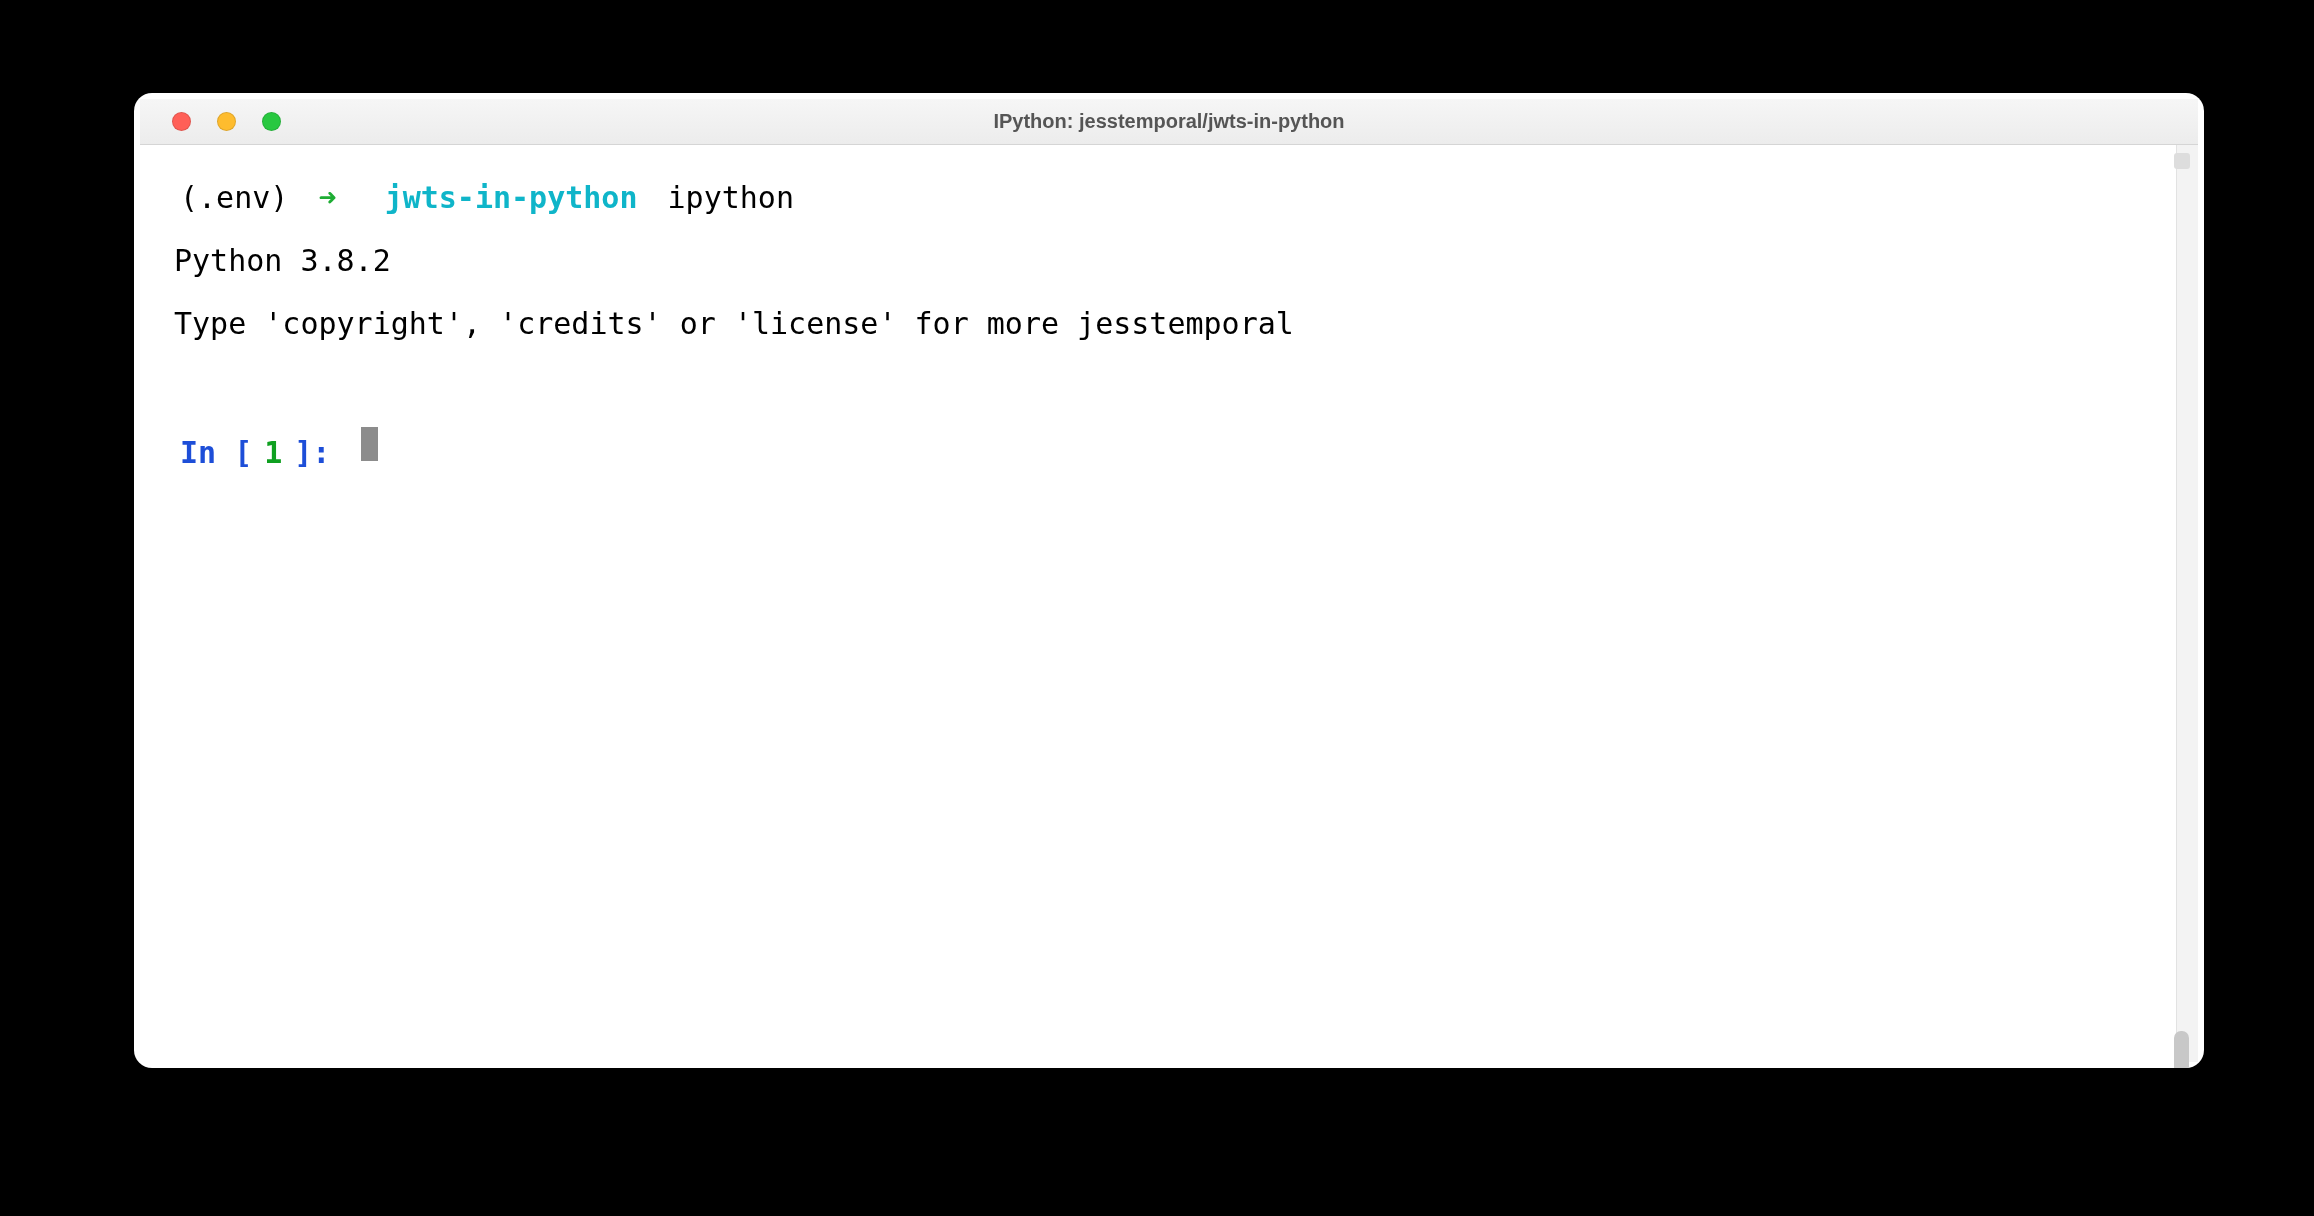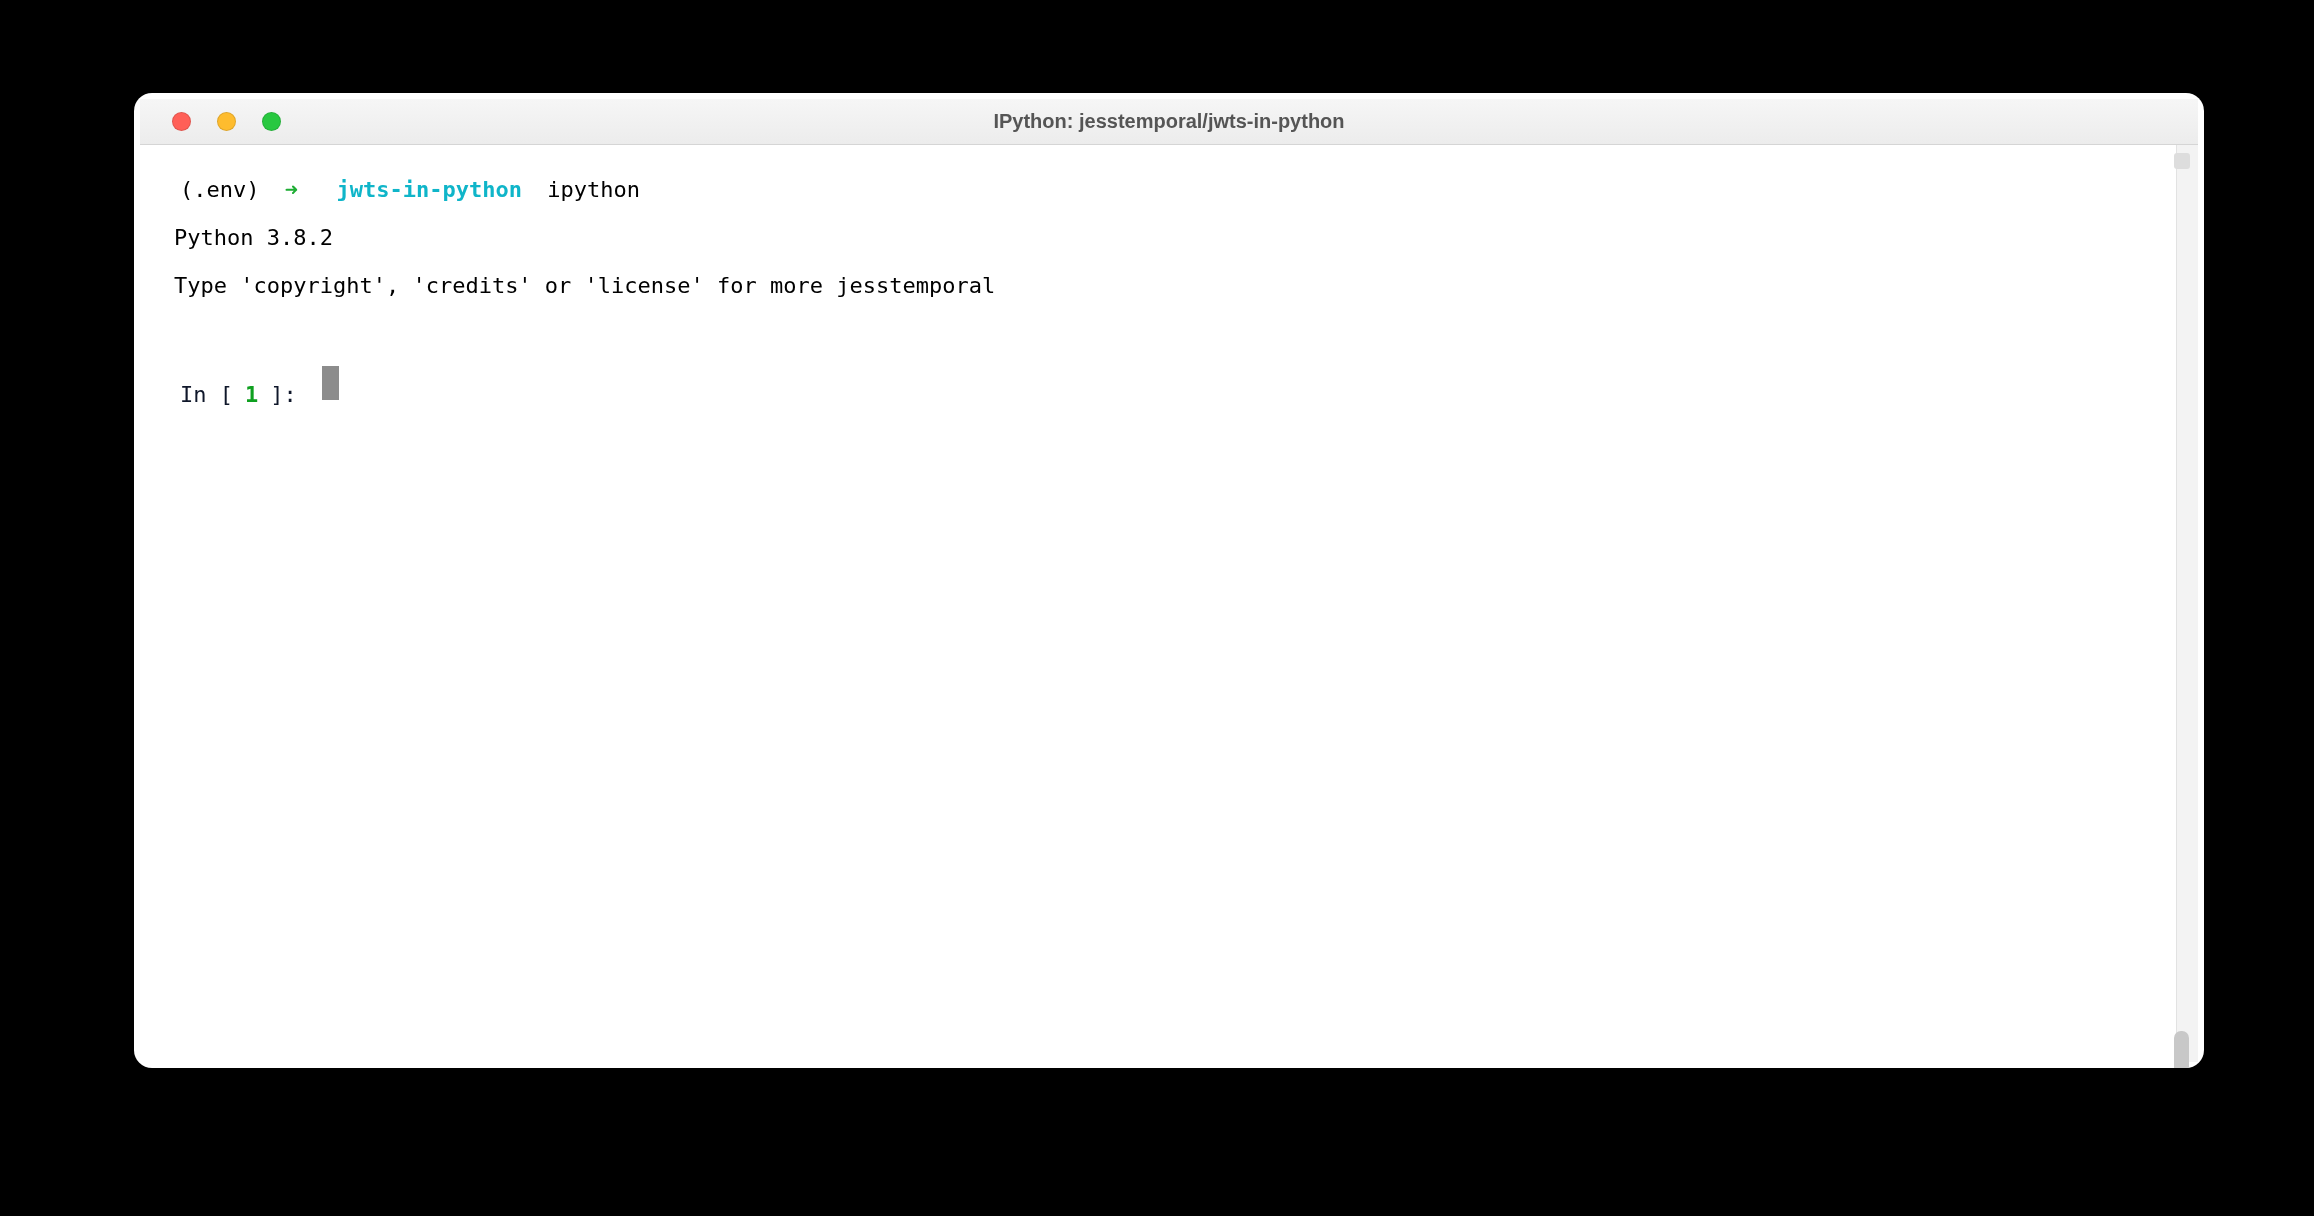--- a/index.html
+++ b/index.html
@@ -66,38 +66,38 @@
       font-size: 20px;
       font-weight: 600;
       color: #555;
       pointer-events: none;
     }
 
     .terminal-body {
       flex: 1;
       background: #fff;
       padding: 6px 28px;
-      font-size: 22px;
+      font-size: 30px;
       line-height: 1.9;
       color: #000;
       font-weight: 500;
       overflow: hidden;
       position: relative;
     }
 
     .line {
       white-space: pre;
     }
 
     .venv { color: #000; }
     .arrow { color: #1ead34; font-weight: 600; }
     .dirname { color: #0fb5c9; font-weight: 600; }
     .cmd { color: #000; }
 
-    .ipython-prompt { color: #0f172a; font-weight: 400; }
+    .ipython-prompt { color: #1d4ed8; font-weight: 700; }
     .ipython-prompt-num { color: #0fa020; font-weight: 700; }
 
     .cursor {
       display: inline-block;
       width: 17px;
       height: 34px;
       background: #8c8c8c;
       vertical-align: -4px;
     }
 

